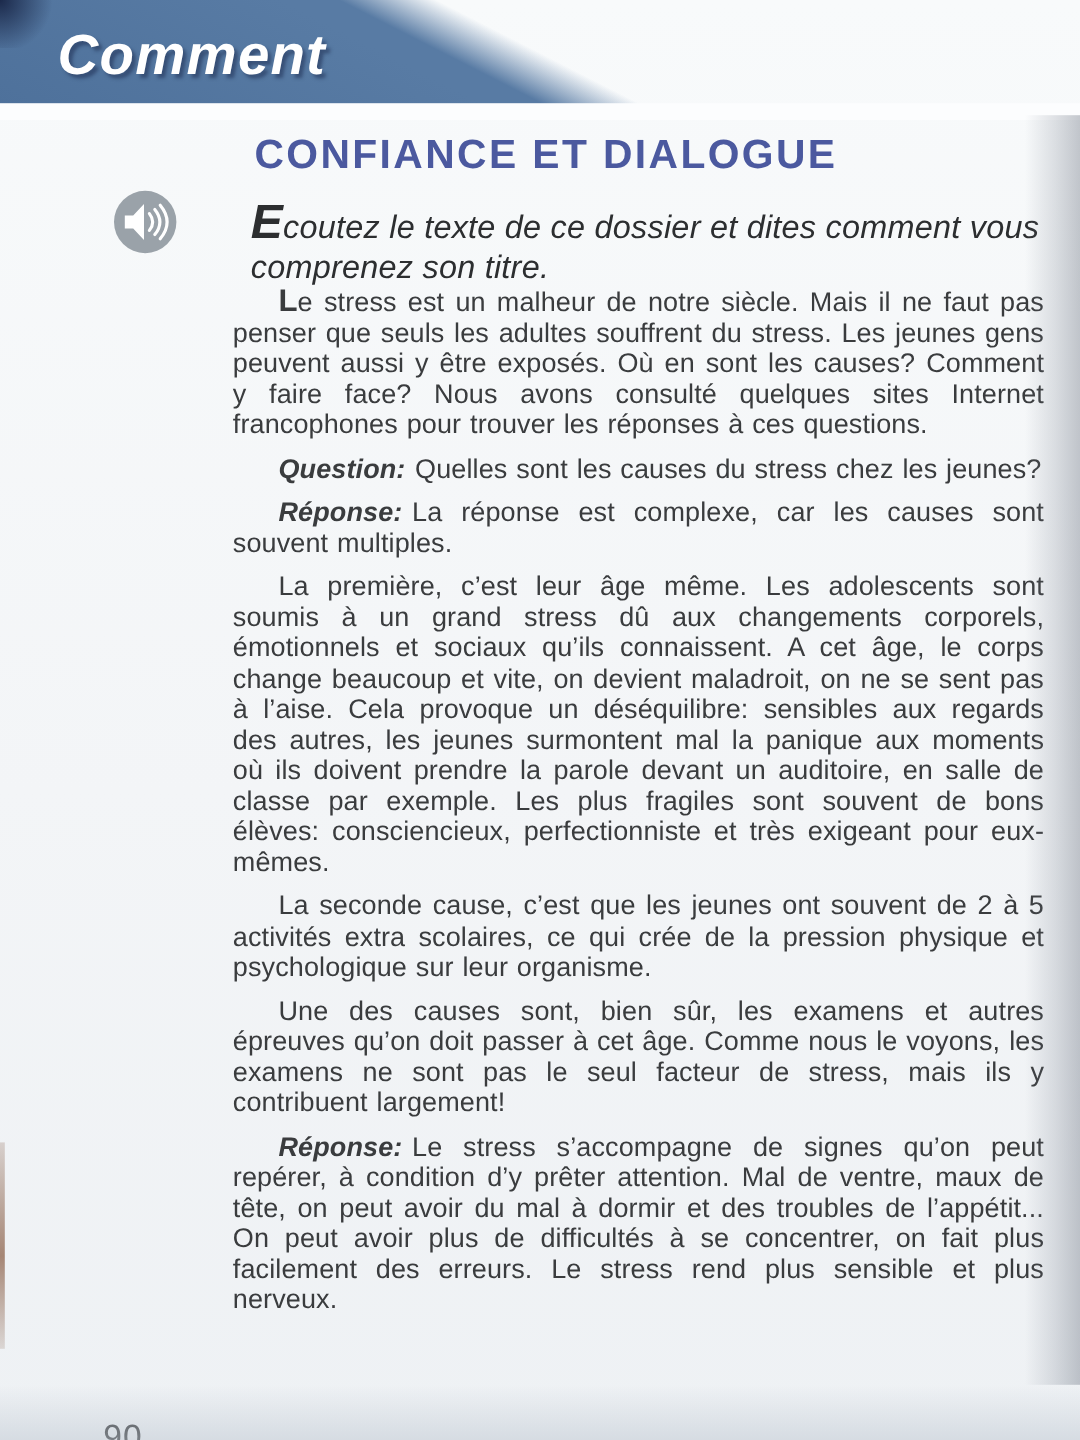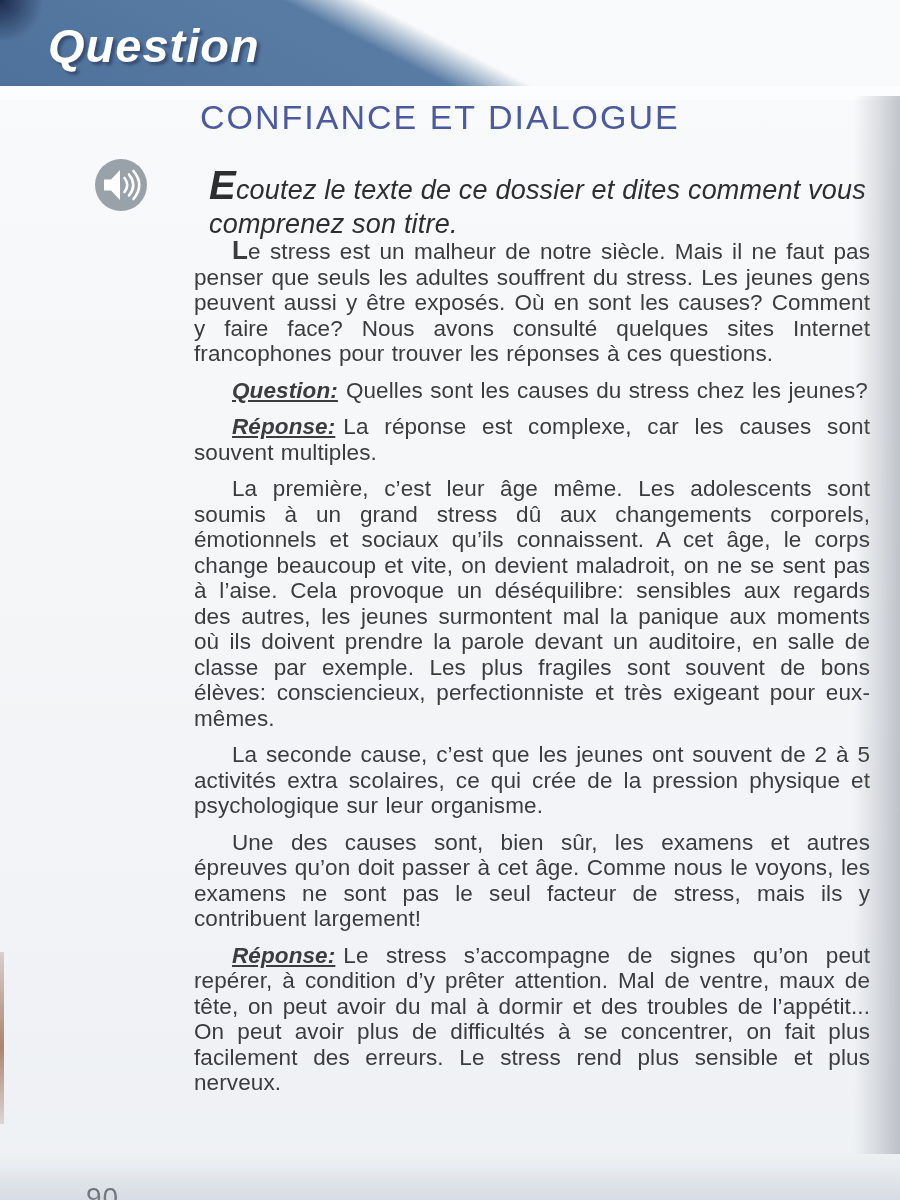--- a/index.html
+++ b/index.html
@@ -29,22 +29,22 @@
     color: #ffffff; letter-spacing: 1px;
     text-shadow: 3px 3px 3px rgba(25,40,75,0.5);
   }
   .white-strip {
     position: absolute; top: 86px; left: 0; width: 900px; height: 14px;
     background: #fcfdfe;
   }
 
   
   .title {
-    position: absolute; left: 200px; top: 98px; margin: 0;
-    font-size: 34px; font-weight: normal; letter-spacing: 2px;
+    position: absolute; left: 200px; top: 98px; margin: 12px;
+    font-size: 34px; font-weight: bold; letter-spacing: 2px;
     color: #4b599f;
   }
 
   
   .audio { position: absolute; left: 94px; top: 158px; width: 54px; height: 54px; }
 
   
   .intro {
     position: absolute; left: 193px; top: 154px; width: 706px; margin: 16px;
     font-style: italic; font-size: 27px; line-height: 34px;
@@ -53,21 +53,21 @@
   .intro-lead { font-size: 40px; font-weight: bold; line-height: 30px; }
 
   
   .article {
     position: absolute; left: 194px; top: 238px; width: 676px;
     font-size: 22.5px; line-height: 25.5px; color: #3a3c3e;
     text-align: justify; word-spacing: 1px; letter-spacing: 0.1px;
   }
   .article p { margin: 0 0 11px 0; text-indent: 38px; }
   .lead { font-weight: bold; font-size: 26px; }
-  .qa-label { font-weight: bold; font-style: italic; margin-right: 8px; text-decoration: underline; }
+  .qa-label { font-weight: bold; font-style: italic; margin-right: 8px; }
 
   
   .page-number {
     position: absolute; left: 86px; top: 1182px;
     font-size: 28px; color: #46484a; letter-spacing: 1px;
   }
 
   
   .shadow-right {
     position: absolute; top: 96px; right: 0; width: 46px; height: 1058px;
@@ -85,21 +85,21 @@
     pointer-events: none;
   }
 </style>
 </head>
 <body>
 
 <div class="page">
 
   <div class="banner">
     <div class="corner-shade"></div>
-    <div class="banner-label">Question</div>
+    <div class="banner-label">Comment</div>
   </div>
   <div class="white-strip"></div>
 
   <h1 class="title">CONFIANCE ET DIALOGUE</h1>
 
   <div class="audio">
     <svg width="54" height="54" viewBox="0 0 54 54">
       <circle cx="27" cy="27" r="26" fill="#9aa2a9"></circle>
       <path d="M10 21.5 h7 l9 -9.5 v30 l-9 -9.5 h-7 z" fill="#ffffff"></path>
       <path d="M30.5 20 q5.5 7 0 14" fill="none" stroke="#ffffff" stroke-width="2.6" stroke-linecap="round"></path>

